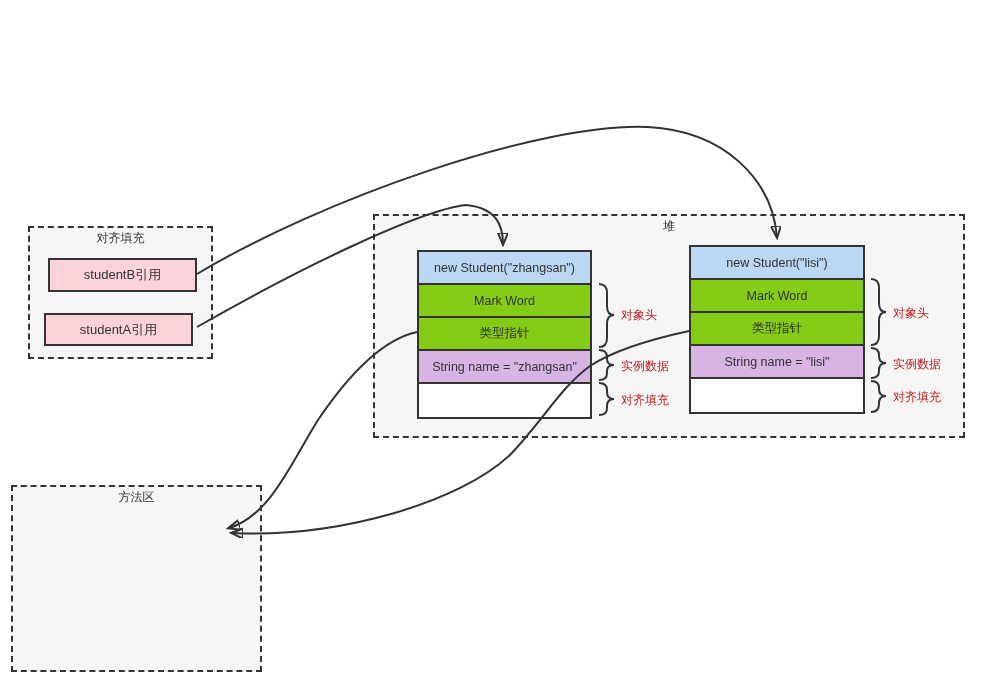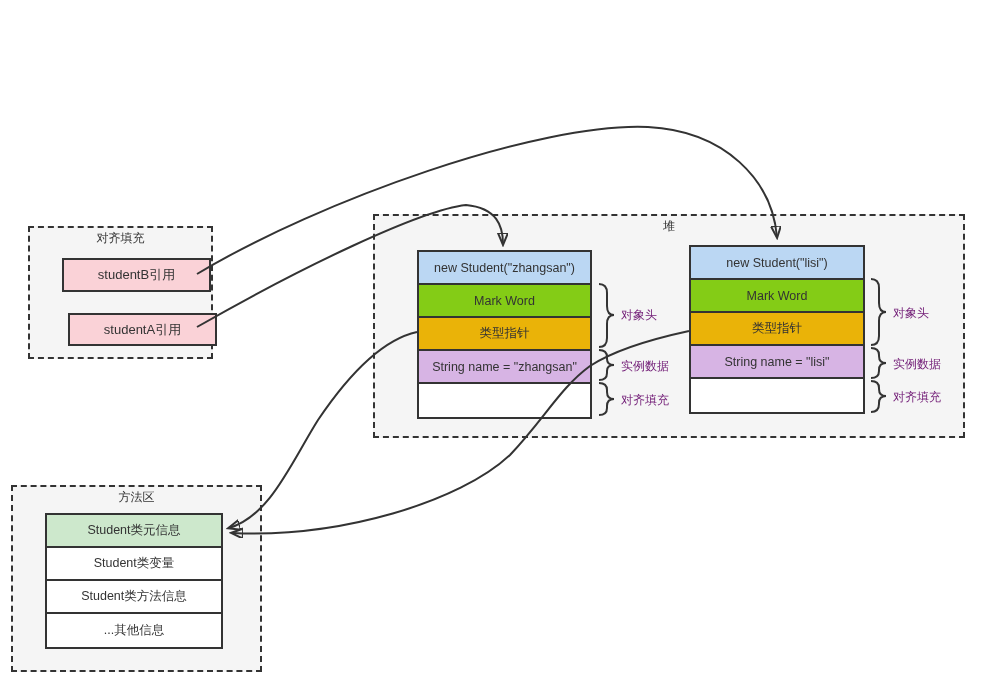--- a/index.html
+++ b/index.html
@@ -32,21 +32,20 @@
   
   .cell {
     position: absolute;
     border: 2px solid #333333;
     display: flex;
     align-items: center;
     justify-content: center;
     font-size: 13px;
     color: #333333;
     white-space: nowrap;
-    margin-left: 14px;
   }
   .pink  { background: #fad2d7; }
   
   .objtable {
     position: absolute;
     border: 2px solid #333333;
     background: #ffffff;
   }
   .row {
     height: 33px;
@@ -55,29 +54,29 @@
     align-items: center;
     justify-content: center;
     font-size: 12.5px;
     color: #333333;
     white-space: nowrap;
     overflow: hidden;
   }
   .row:last-child { border-bottom: none; }
   .r-blue   { background: #bbd7f3; }
   .r-orange { background: #84cc16; }
-  .r-cyan   { background: #eab308; }
+  .r-cyan   { background: #84cc16; }
   .r-purple { background: #d7b4e4; }
   .r-white  { background: #ffffff; }
   .r-green  { background: #cde8cc; }
   
   .anno {
     position: absolute;
     font-size: 12px;
-    color: #701a75;
+    color: #b91c1c;
     white-space: nowrap;
   }
   
   #overlay {
     position: absolute;
     left: 0; top: 0;
     width: 986px; height: 690px;
     pointer-events: none;
     z-index: 5;
   }
@@ -85,21 +84,21 @@
 </style>
 </head>
 <body>
 
 <div id="canvas">
 
   <div class="region" style="left:28px; top:226px; width:185px; height:133px;">
     <div class="region-title">对齐填充</div>
   </div>
   <div class="cell pink" style="left:48px; top:258px; width:149px; height:34px;">studentB引用</div>
-  <div class="cell pink" style="left:54px; top:313px; width:149px; height:33px;">studentA引用</div>
+  <div class="cell pink" style="left:44px; top:313px; width:149px; height:33px;">studentA引用</div>
 
   <div class="region" style="left:373px; top:214px; width:592px; height:224px;">
     <div class="region-title">堆</div>
   </div>
 
   <div class="objtable" style="left:417px; top:250px; width:175px;">
     <div class="row r-blue">new Student("zhangsan")</div>
     <div class="row r-orange">Mark Word</div>
     <div class="row r-cyan">类型指针</div>
     <div class="row r-purple">String name = "zhangsan"</div>
@@ -118,26 +117,20 @@
   <div class="anno" style="left:621px; top:358px;">实例数据</div>
   <div class="anno" style="left:621px; top:392px;">对齐填充</div>
 
   <div class="anno" style="left:893px; top:305px;">对象头</div>
   <div class="anno" style="left:893px; top:356px;">实例数据</div>
   <div class="anno" style="left:893px; top:389px;">对齐填充</div>
 
   <div class="region" style="left:11px; top:485px; width:251px; height:187px;">
     <div class="region-title">方法区</div>
   </div>
-  <div class="objtable" style="left:45px; top:513px; width:178px;">
-    <div class="row r-green">Student类元信息</div>
-    <div class="row r-white">Student类变量</div>
-    <div class="row r-white">Student类方法信息</div>
-    <div class="row r-white">...其他信息</div>
-  </div>
 
   <svg id="overlay" viewBox="0 0 986 690">
     <defs>
       <marker id="ah" markerUnits="userSpaceOnUse" markerWidth="14" markerHeight="12" refX="11" refY="5" orient="auto">
         <path d="M0,0 L12,5 L0,10 Z" fill="#333333" stroke="none"></path>
       </marker>
     </defs>
 
     <path d="M197,274 C320,200 540,122 648,127 C725,131 772,180 777,237" marker-end="url(#ah)"></path>
 

